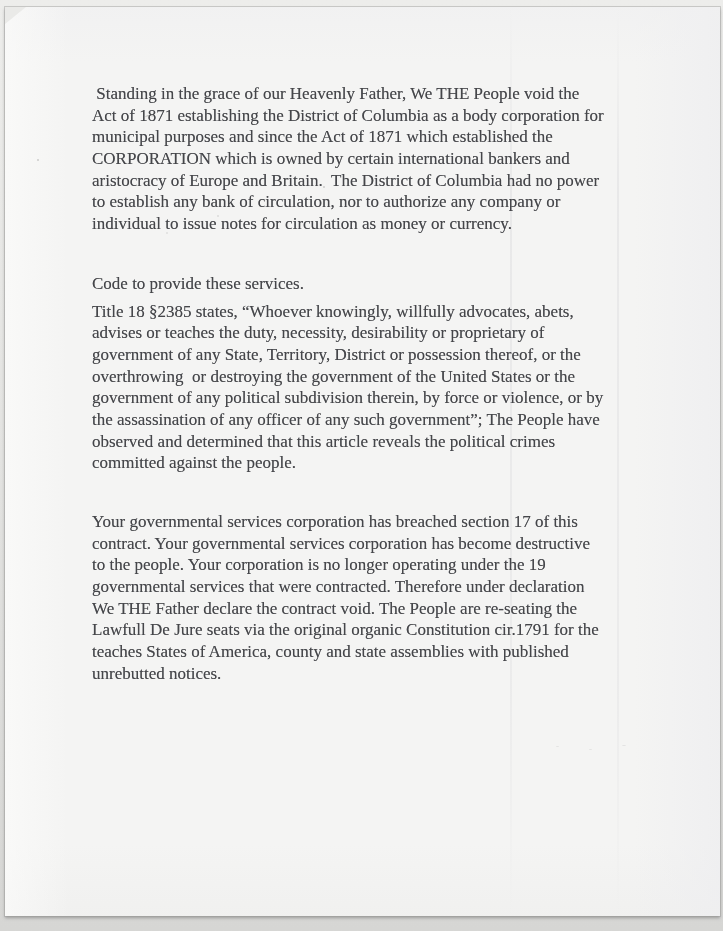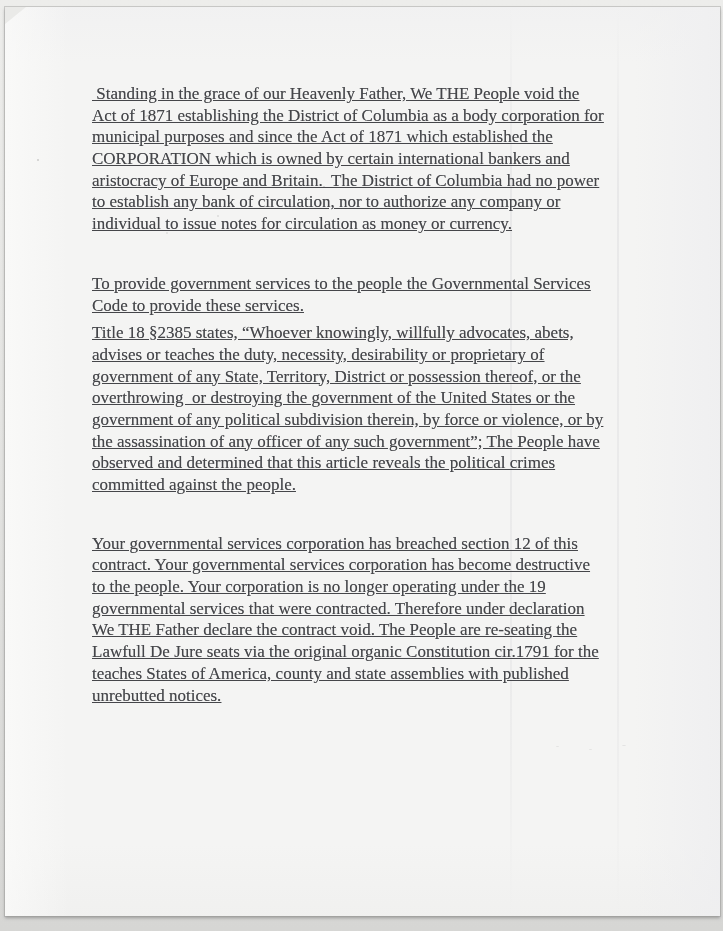--- a/index.html
+++ b/index.html
@@ -87,21 +87,20 @@
     text-shadow: 0 0 0.6px rgba(70,71,75,0.5);
   }
   .para { margin: 0; }
   .para:nth-child(2) { margin-top: 38px; }
   .para:nth-child(3) { margin-top: 6px; }
   .para:nth-child(4) { margin-top: 37px; }
   .line {
     white-space: pre;
     height: 21.7px;
     line-height: 21.7px;
-    text-decoration: underline;
   }
 </style>
 </head>
 <body>
 
 <div class="paper">
   <div class="corner-cut"></div>
   <div class="fold fold-1"></div>
   <div class="fold fold-2"></div>
 
@@ -118,35 +117,34 @@
     <div class="para">
         <div class="line"> Standing in the grace of our Heavenly Father, We THE People void the</div>
         <div class="line">Act of 1871 establishing the District of Columbia as a body corporation for</div>
         <div class="line">municipal purposes and since the Act of 1871 which established the</div>
         <div class="line">CORPORATION which is owned by certain international bankers and</div>
         <div class="line">aristocracy of Europe and Britain.  The District of Columbia had no power</div>
         <div class="line">to establish any bank of circulation, nor to authorize any company or</div>
         <div class="line">individual to issue notes for circulation as money or currency.</div>
       </div>
     <div class="para">
-        <div class="line">To provide government services to the people the Governmental Services</div>
         <div class="line">Code to provide these services.</div>
       </div>
     <div class="para">
         <div class="line">Title 18 §2385 states, “Whoever knowingly, willfully advocates, abets,</div>
         <div class="line">advises or teaches the duty, necessity, desirability or proprietary of</div>
         <div class="line">government of any State, Territory, District or possession thereof, or the</div>
         <div class="line">overthrowing  or destroying the government of the United States or the</div>
         <div class="line">government of any political subdivision therein, by force or violence, or by</div>
         <div class="line">the assassination of any officer of any such government”; The People have</div>
         <div class="line">observed and determined that this article reveals the political crimes</div>
         <div class="line">committed against the people.</div>
       </div>
     <div class="para">
-        <div class="line">Your governmental services corporation has breached section 12 of this</div>
+        <div class="line">Your governmental services corporation has breached section 17 of this</div>
         <div class="line">contract. Your governmental services corporation has become destructive</div>
         <div class="line">to the people. Your corporation is no longer operating under the 19</div>
         <div class="line">governmental services that were contracted. Therefore under declaration</div>
         <div class="line">We THE Father declare the contract void. The People are re-seating the</div>
         <div class="line">Lawfull De Jure seats via the original organic Constitution cir.1791 for the</div>
         <div class="line">teaches States of America, county and state assemblies with published</div>
         <div class="line">unrebutted notices.</div>
       </div>
   </div>
 </div>

